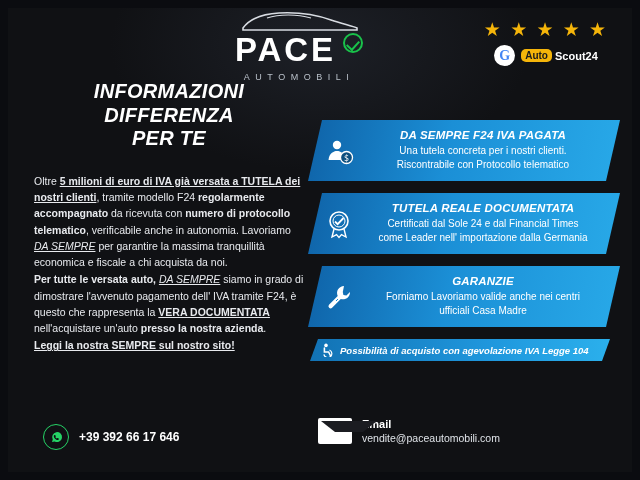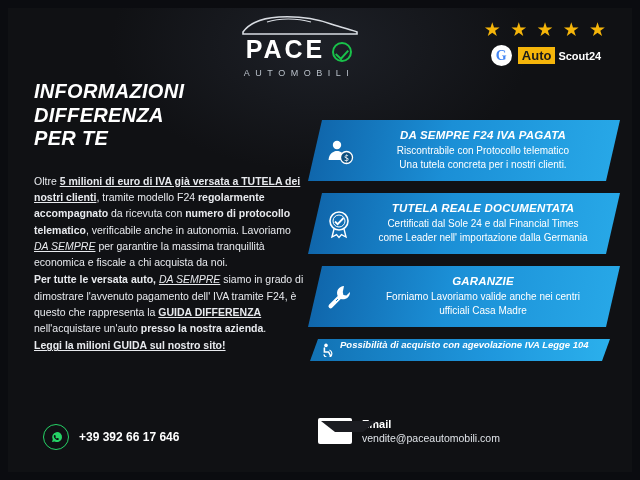--- a/index.html
+++ b/index.html
@@ -37,27 +37,27 @@
     display: flex; flex-direction: column;
     align-items: center; justify-content: center;
   }
   .car-silhouette {
     width: 120px; height: 22px;
     position: relative;
   }
   .car-silhouette svg { display: block; }
   .logo-text {
     color: #ffffff;
-    font-size: 25px;
+    font-size: 33px;
     font-weight: bold;
     letter-spacing: 3px;
     line-height: 1;
     margin-top: 1px;
     display: flex;
-    align-items: flex-end;
+    align-items: flex-start;
   }
   .logo-check {
     display: inline-block;
     width: 20px; height: 20px;
     border: 2px solid #19c24a;
     border-radius: 50%;
     margin-left: 7px;
     position: relative;
   }
   .logo-check::after {
@@ -111,39 +111,40 @@
   }
   .autoscout {
     display: flex; align-items: center;
     font-size: 11px;
     color: #ffffff;
     font-weight: bold;
   }
   .autoscout .as-auto {
     background: #f5b50a;
     color: #1b1b1b;
-    border-radius: 0;
+    border-radius: 5px;
     padding: 1px 4px;
     margin-right: 3px;
-    font-size: 13px;
+    font-size: 10px;
   }
 
   
   .left-col {
     position: absolute;
     left: 26px; top: 72px;
     width: 270px;
   }
   .title {
     color: #ffffff;
     font-weight: bold;
     font-style: italic;
     font-size: 20px;
     line-height: 1.18;
     letter-spacing: 0.3px;
+    text-align: center;
   }
   .body-text {
     margin-top: 22px;
     color: #e8eaee;
     font-size: 10.5px;
     line-height: 1.55;
   }
   .body-text p { margin-bottom: 1px; }
   .body-text b { font-weight: bold; }
   .body-text i { font-style: italic; }
@@ -192,21 +193,21 @@
 
   
   .banner {
     position: relative;
     margin-left: 2px;
     width: 300px;
     height: 22px;
     background: linear-gradient(90deg, #1272b4 0%, #1f97dd 60%, #2bb0ec 100%);
     clip-path: polygon(8px 0, 100% 0, calc(100% - 8px) 100%, 0 100%);
     display: flex;
-    align-items: flex-start;
+    align-items: center;
     padding-left: 30px;
     color: #ffffff;
     font-size: 9.5px;
     font-weight: bold;
     font-style: italic;
   }
   .banner-icon {
     position: absolute;
     left: 10px; top: 50%;
     transform: translateY(-50%);
@@ -307,43 +308,43 @@
         <div>INFORMAZIONI</div>
         <div>DIFFERENZA</div>
         <div>PER TE</div>
       </div>
 
       <div class="body-text">
         <p>
           <span>Oltre </span><b class="u">5 milioni di euro di IVA già versata a TUTELA dei nostri clienti</b><span>, tramite modello F24 </span><b>regolarmente accompagnato</b><span> da ricevuta con </span><b>numero di protocollo telematico</b><span>, verificabile anche in autonomia. Lavoriamo </span><i class="u">DA SEMPRE</i><span> per garantire la massima tranquillità economica e fiscale a chi acquista da noi.</span>
         </p>
         <p>
-          <b>Per tutte le versata auto, </b><i class="u">DA SEMPRE</i><span> siamo in grado di dimostrare l'avvenuto pagamento dell' IVA tramite F24, è questo che rappresenta la </span><b class="u">GUIDA DIFFERENZA</b><span> nell'acquistare un'auto </span><b>presso la nostra azienda</b><span>.</span>
+          <b>Per tutte le versata auto, </b><i class="u">DA SEMPRE</i><span> siamo in grado di dimostrare l'avvenuto pagamento dell' IVA tramite F24, è questo che rappresenta la </span><b class="u">VERA DOCUMENTATA</b><span> nell'acquistare un'auto </span><b>presso la nostra azienda</b><span>.</span>
         </p>
         <p>
-          <b class="u">Leggi la milioni GUIDA sul nostro sito!</b>
+          <b class="u">Leggi la nostra SEMPRE sul nostro sito!</b>
         </p>
       </div>
     </div>
 
     <div class="panels">
 
       <div class="panel">
         <div class="panel-icon">
           <svg viewBox="0 0 30 30" width="30" height="30">
             <circle cx="13" cy="9" r="4.2" fill="#ffffff"></circle>
             <path d="M4.5 24 C5 17.5 9.5 15 13 15 C16.5 15 21 17.5 21.5 24 Z" fill="#ffffff"></path>
             <circle cx="22.5" cy="21.5" r="6" fill="#0d4f7f" stroke="#ffffff" stroke-width="1.3"></circle>
             <text x="22.5" y="25" font-size="8" fill="#ffffff" text-anchor="middle" font-family="DejaVu Sans">$</text>
           </svg>
         </div>
         <div class="panel-title">DA SEMPRE F24 IVA PAGATA</div>
         <div class="panel-body">
+          <div>Una tutela concreta per i nostri clienti.</div>
           <div>Riscontrabile con Protocollo telematico</div>
-          <div>Una tutela concreta per i nostri clienti.</div>
         </div>
       </div>
 
       <div class="panel">
         <div class="panel-icon">
           <svg viewBox="0 0 30 30" width="30" height="30">
             <circle cx="15" cy="12" r="9" fill="none" stroke="#ffffff" stroke-width="1.6"></circle>
             <circle cx="15" cy="12" r="6" fill="none" stroke="#ffffff" stroke-width="1"></circle>
             <path d="M11 12.5 l2.6 2.6 L19.5 9" fill="none" stroke="#ffffff" stroke-width="1.8"></path>
             <path d="M10 20 L8 28 L12.5 25.6 L15 28.5 L17.5 25.6 L22 28 L20 20" fill="none" stroke="#ffffff" stroke-width="1.4"></path>

